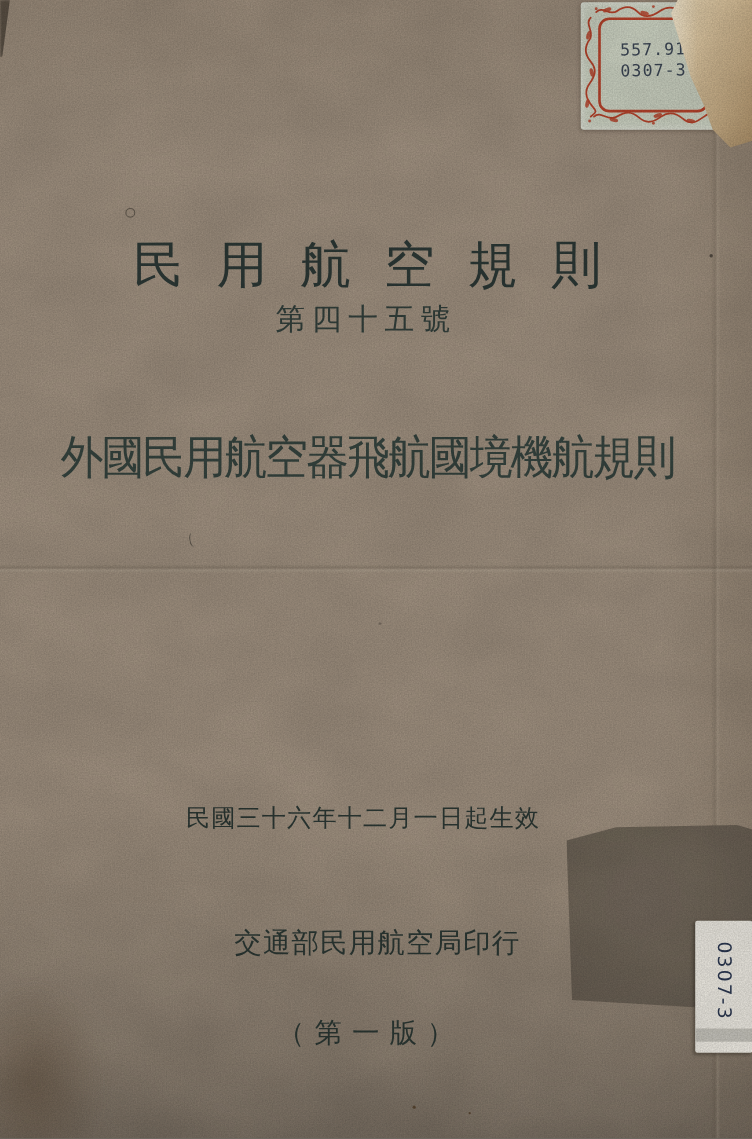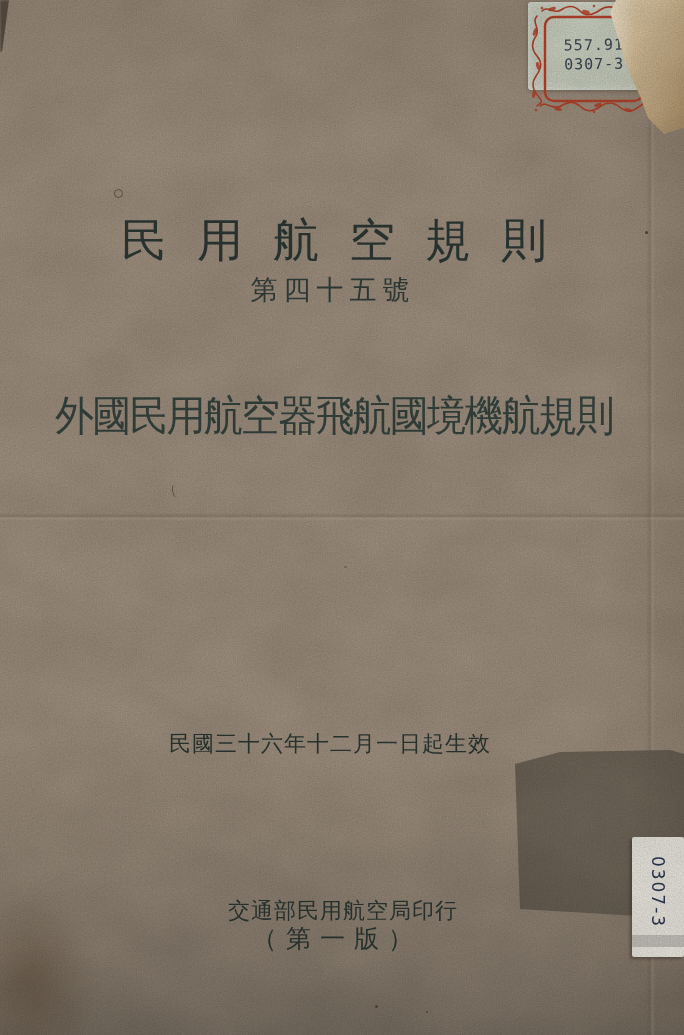--- a/index.html
+++ b/index.html
@@ -28,24 +28,24 @@
   .tape-patch{left:505px;top:744px;width:179px;height:176px;
     background:radial-gradient(circle at 45% 42%, #756b5f 0%, #6b6155 55%, #645a4e 100%);
     clip-path:polygon(10px 20px,55px 8px,165px 6px,179px 10px,179px 168px,150px 173px,15px 165px);
     opacity:.94;filter:blur(.5px);}
   
   .ink{left:0;width:100%;text-align:center;color:#2d3936;white-space:nowrap;}
   .title-main{top:210px;font-size:46px;letter-spacing:30px;transform:translateX(7px);}
   .title-series{top:272px;font-size:27px;letter-spacing:6px;color:#33403c;transform:translateX(-9px);}
   .title-sub{top:388px;font-size:42px;letter-spacing:-2px;color:#36443f;transform:translateX(-8px) scaleX(.93);}
   .line-date{top:729px;font-size:22px;letter-spacing:1px;color:#2c3834;transform:translateX(-12px);}
-  .line-publisher{top:896px;font-size:22px;letter-spacing:1px;color:#2c3834;transform:translateX(1px);}
+  .line-publisher{top:840px;font-size:25px;letter-spacing:1px;color:#2c3834;transform:translateX(1px);}
   .line-edition{top:922px;font-size:25px;letter-spacing:9px;color:#2c3834;transform:translateX(-5px);}
   
-  .stamp{left:528px;top:2px;width:132px;height:88px;background:#cbd1c1;border-radius:3px;
+  .stamp{left:528px;top:2px;width:132px;height:116px;background:#cbd1c1;border-radius:3px;
     box-shadow:0 1px 4px rgba(45,35,25,.35), inset 0 0 8px rgba(255,255,255,.5);}
   .stamp svg{position:absolute;left:0;top:0;}
   .stamp-text{position:absolute;left:0;top:34px;width:100%;text-align:center;
     font-family:"DejaVu Sans Mono","Liberation Mono",monospace;
     font-size:15px;line-height:19px;letter-spacing:1px;color:#3c4654;transform:rotate(-1deg);}
   
   .torn-paper{left:600px;top:0;width:84px;height:140px;
     background:linear-gradient(115deg, #eddcbb 5%, #dac39d 40%, #c2a881 72%, #a98d66 100%);
     clip-path:polygon(16px 0,84px 0,84px 128px,64px 134px,48px 118px,40px 96px,28px 70px,18px 38px,10px 12px);
     filter:drop-shadow(-3px 2px 2px rgba(50,40,30,.45));}

